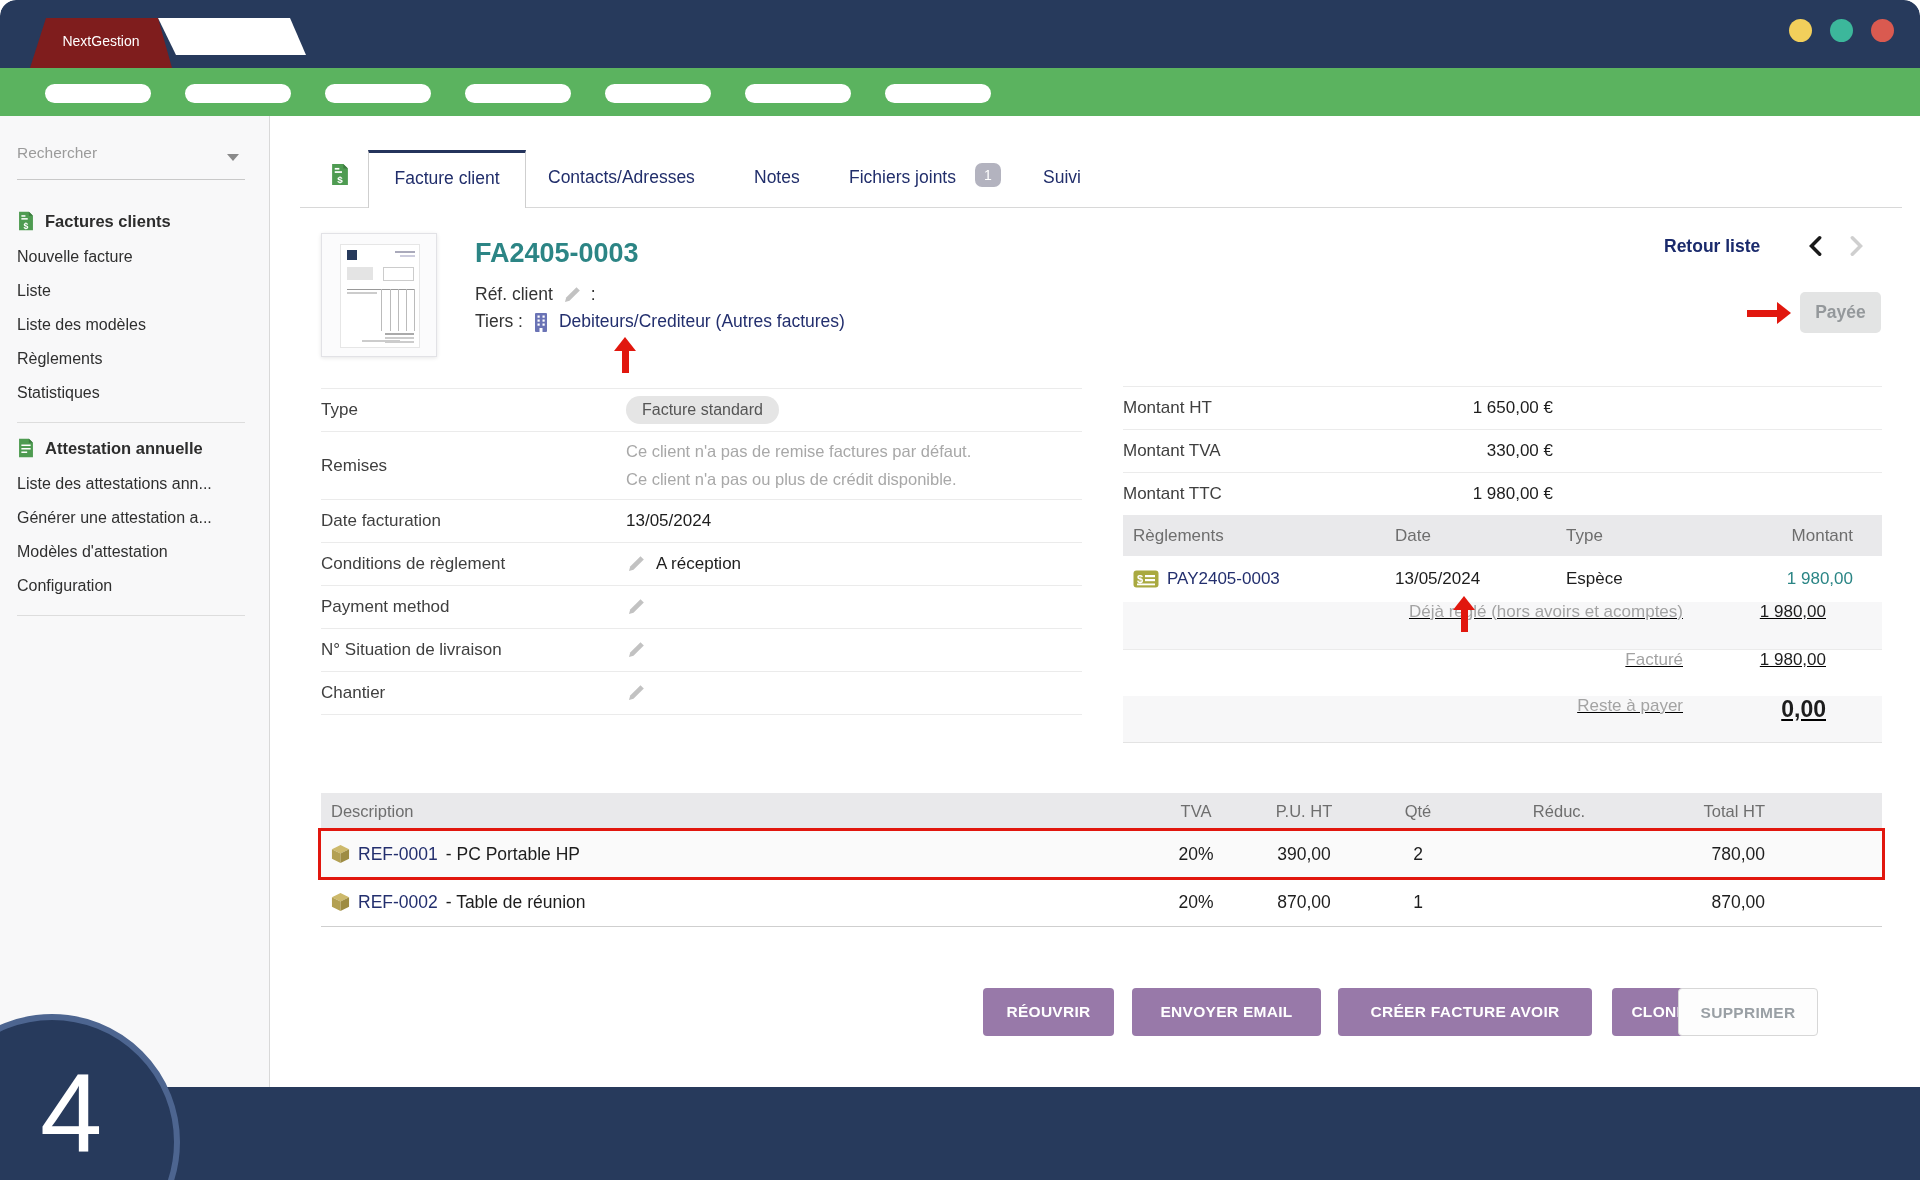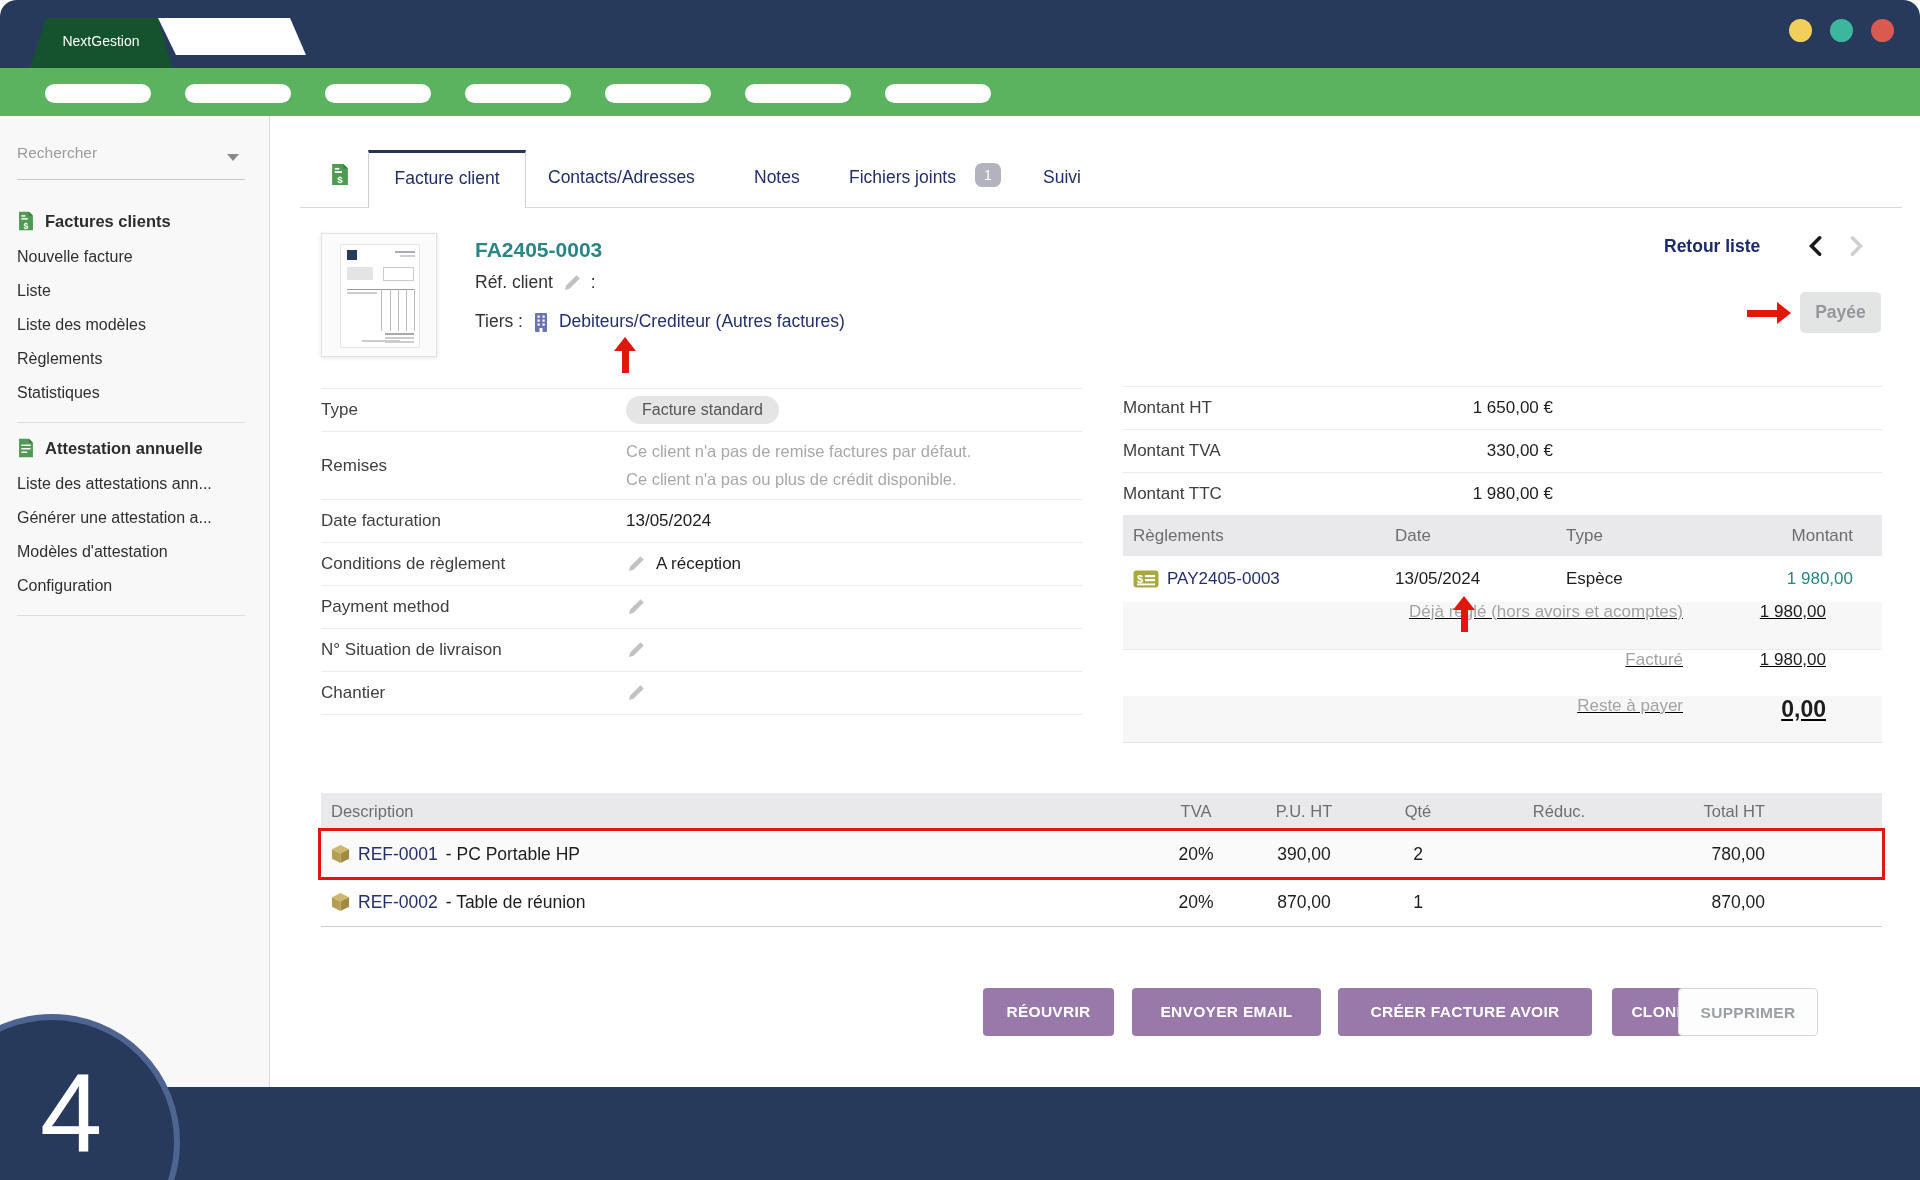--- a/index.html
+++ b/index.html
@@ -3,21 +3,21 @@
 <meta charset="utf-8">
 <style>
   * { margin:0; padding:0; box-sizing:border-box; }
   body { background:#fff; font-family:"Liberation Sans","DejaVu Sans",sans-serif; }
   .window { position:relative; width:1920px; height:1180px; background:#fff; overflow:hidden;
             border-radius:16px 16px 0 0; }
 
   
   .topbar { position:absolute; top:0; left:0; right:0; height:68px; background:#273a5c;
             border-radius:16px 16px 0 0; }
-  .brand-tab { position:absolute; left:30px; top:18px; width:142px; height:50px; background:#14532d;
+  .brand-tab { position:absolute; left:30px; top:18px; width:142px; height:50px; background:#7f1d1d;
                clip-path:polygon(16px 0, calc(100% - 14px) 0, 100% 100%, 0 100%);
                color:#fff; font-size:14px; text-align:center; padding-top:15px; }
   .ghost-tab { position:absolute; left:158px; top:18px; width:148px; height:37px; background:#fff;
                clip-path:polygon(0 0, calc(100% - 16px) 0, 100% 100%, 18px 100%); }
   .lights { position:absolute; top:19px; left:1789px; display:flex; gap:18px; }
   .light { width:23px; height:23px; border-radius:50%; }
   .menubar { position:absolute; top:68px; left:0; right:0; height:48px; background:#5bb35f; }
   .pill { position:absolute; top:16px; width:106px; height:19px; border-radius:10px; background:#fff; }
 
   
@@ -47,21 +47,21 @@
   .tab-label { position:absolute; top:51px; font-size:17.5px; color:#212e6b; cursor:pointer; }
   .tab-badge { position:absolute; left:705px; top:47px; width:26px; height:24px; background:#b3b3bf;
                border-radius:7px; color:#fff; font-size:14px; text-align:center; line-height:24px; }
 
   
   .thumb { position:absolute; left:51px; top:117px; width:116px; height:124px; background:#fbfbfc;
            border:1px solid #e2e2e6; box-shadow:0 1px 4px rgba(0,0,0,.10); cursor:pointer; }
   .thumb .page { position:absolute; left:18px; top:10px; width:80px; height:104px; background:#fff;
                  border:1px solid #e6e6e6; }
   .thumb .el { position:absolute; background:#d9d9d9; }
-  .doc-title { position:absolute; left:205px; top:122px; font-size:21px; font-weight:bold; color:#2c8585; }
+  .doc-title { position:absolute; left:205px; top:122px; font-size:27px; font-weight:bold; color:#2c8585; }
   .meta { position:absolute; left:205px; display:flex; align-items:center; gap:9px; font-size:17.5px; color:#333; }
   .meta .pencil { width:20px; height:20px; cursor:pointer; }
   .tiers-link { color:#232f6e; cursor:pointer; }
   .bld { width:18px; height:20px; }
   .retour { position:absolute; left:1394px; top:120px; font-size:17.5px; font-weight:bold; color:#1a2a6c; cursor:pointer; }
   .chev { position:absolute; top:119px; width:14px; height:22px; cursor:pointer; }
   .badge-paid { position:absolute; left:1530px; top:176px; width:81px; height:41px; background:#e3e4e4;
                 border-radius:5px; color:#94989b; font-weight:bold; font-size:17.5px;
                 text-align:center; line-height:41px; }
 
@@ -242,21 +242,21 @@
         <div class="el" style="left:44px;top:88px;width:29px;height:2px;background:#aaa"></div>
         <div class="el" style="left:44px;top:92px;width:29px;height:2px;background:#ccc"></div>
         <div class="el" style="left:44px;top:96px;width:29px;height:2px;background:#ccc"></div>
         <div class="el" style="left:20px;top:96px;width:1px;height:0px"></div>
         <div class="el" style="left:21px;bottom:5px;width:38px;height:2px;background:#ccc"></div>
       </div>
     </div>
 
     <div class="doc-title">FA2405-0003</div>
 
-    <div class="meta" style="top:156px">
+    <div class="meta" style="top:168px">
       <span>Réf. client</span>
       <svg class="pencil" viewBox="0 0 20 20">
         <path d="M14.5 2.2 17.8 5.5 7.5 15.8 3 17l1.2-4.5z" fill="#c2c2c2"></path>
         </svg>
       <span>:</span>
     </div>
 
     <div class="meta" style="top:195px">
       <span>Tiers :</span>
       <svg class="bld" viewBox="0 0 18 20">

